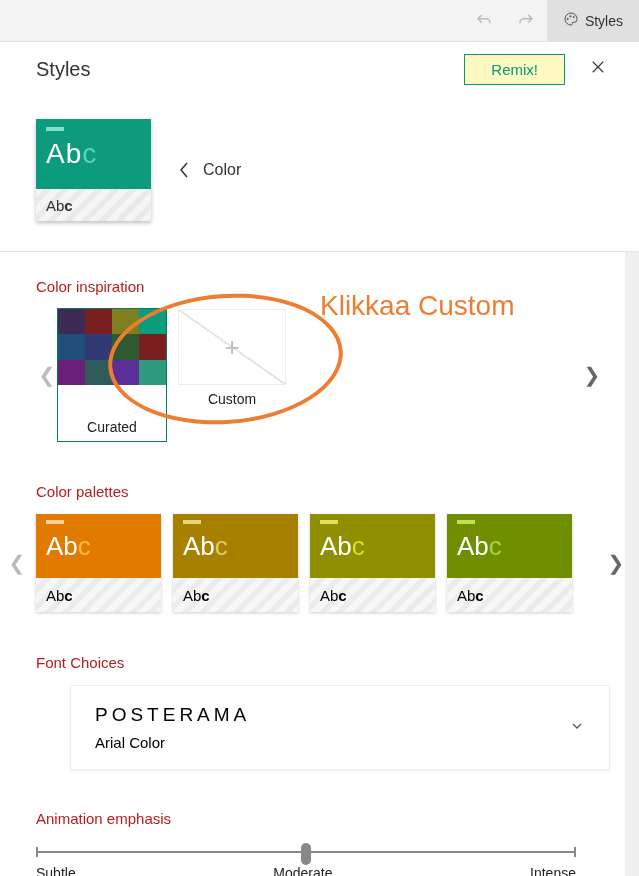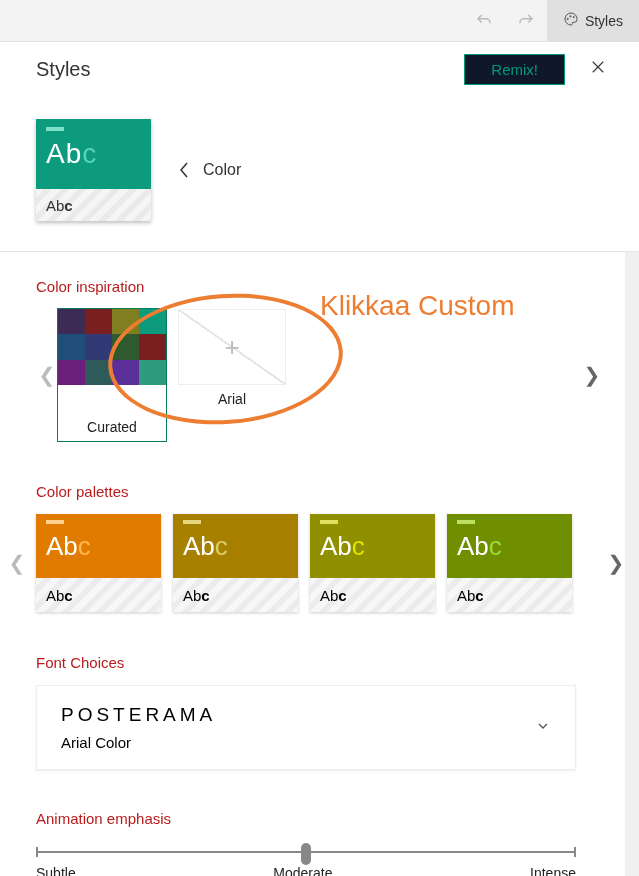--- a/index.html
+++ b/index.html
@@ -6,21 +6,21 @@
   body { width: 639px; height: 876px; background: #fff; position: relative; overflow: hidden; }
 
   .topbar { height: 42px; background: #f3f3f3; display: flex; justify-content: flex-end; align-items: stretch; border-bottom: 1px solid #e0e0e0; }
   .topbar .ico { width: 42px; display:flex; align-items:center; justify-content:center; color:#888; }
   .topbar .ico.disabled { color:#bbb; }
   .styles-tab { background:#e0e0e0; display:flex; align-items:center; gap:6px; padding:0 16px; font-size:14px; color:#333; }
 
   .header { height:55px; display:flex; align-items:center; justify-content:space-between; padding:0 26px 0 36px; }
   .header h1 { font-size:20px; font-weight:400; color:#333; }
   .header-right { display:flex; align-items:center; gap:18px; }
-  .remix-btn { border:1px solid #009b78; color:#009b78; background:#0f172a; font-size:15px; padding:6px 26px; cursor:pointer; }
+  .remix-btn { border:1px solid #009b78; color:#009b78; background:#fef9c3; font-size:15px; padding:6px 26px; cursor:pointer; }
   .close-x { font-size:20px; color:#333; cursor:pointer; padding:6px; }
 
   .panel-top { padding: 22px 36px 30px 36px; display:flex; align-items:center; gap:28px; border-bottom:1px solid #e5e5e5; }
   .back { display:flex; align-items:center; gap:14px; color:#333; font-size:16px; cursor:pointer; }
   .back svg { width:10px; height:16px; }
 
   .swatch-card { width:115px; background:#fff; box-shadow:0 2px 4px rgba(0,0,0,0.25); }
   .swatch-top { height:70px; display:flex; flex-direction:column; justify-content:center; padding-left:10px; position:relative; }
   .swatch-top .bar { position:absolute; top:8px; left:10px; width:18px; height:4px; }
   .swatch-top .abc { font-size:28px; font-weight:400; letter-spacing:1px; }
@@ -49,21 +49,21 @@
   .annot-text{ position:absolute; left:320px; top:38px; color:#ed7d31; font-size:28px; pointer-events:none; }
 
   .sect-palettes{ margin-top:42px; }
   .pal-card{ width:125px; box-shadow:0 1px 3px rgba(0,0,0,0.2);}
   .pal-top{ height:64px; position:relative; display:flex; align-items:center; padding-left:10px;}
   .pal-top .bar{ position:absolute; top:6px; left:10px; width:18px; height:4px; }
   .pal-top .abc{ font-size:26px; }
   .pal-bot{ height:34px; background:repeating-linear-gradient(135deg,#f7f7f7 0 6px,#ececec 6px 12px); display:flex; align-items:center; padding-left:10px; font-size:15px;}
 
   .sect-font{ margin-top:42px; }
-  .font-card{ border:1px solid #eee; background:#fff; padding:18px 24px; display:flex; justify-content:space-between; align-items:center; width:540px; box-shadow:0 1px 2px rgba(0,0,0,0.08);}
+  .font-card{ border:1px solid #eee; background:#fff; padding:18px 24px; display:flex; justify-content:space-between; align-items:center; width:540px; box-shadow:0 1px 2px rgba(0,0,0,0.08);margin-left:34px;}
   .font-stack{ display:flex; flex-direction:column; gap:8px;}
   .font-primary{ font-size:19px; letter-spacing:4px; font-weight:400; }
   .font-secondary{ font-size:15px; }
   .chev{ color:#555; }
 
   .sect-anim{ margin-top:40px; }
   .slider-wrap{ width:540px; position:relative; margin-top:8px;}
   .slider-track{ height:2px; background:#888; width:100%; position:relative; top:10px;}
   .slider-track::before,.slider-track::after{content:"";position:absolute;width:2px;height:10px;background:#888;top:-4px;}
   .slider-track::before{left:0;} .slider-track::after{right:0;}
@@ -152,21 +152,21 @@
               <div style="background: rgb(106, 31, 122);"></div>
               <div style="background: rgb(47, 90, 90);"></div>
               <div style="background: rgb(90, 47, 153);"></div>
               <div style="background: rgb(47, 155, 125);"></div>
             </div>
           </div>
           <div class="ci-label">Curated</div>
         </div>
         <div class="ci-card">
           <div class="custom-thumb">+</div>
-          <div class="ci-label">Arial</div>
+          <div class="ci-label">Custom</div>
         </div>
       </div>
     <div class="arrow active" style="margin-left:auto">❯</div>
   </div>
 
   <div class="annot-ellipse"></div>
   <div class="annot-text">Klikkaa Custom</div>
 
   <div class="sect-palettes">
     <div class="sect-title">Color palettes</div>

